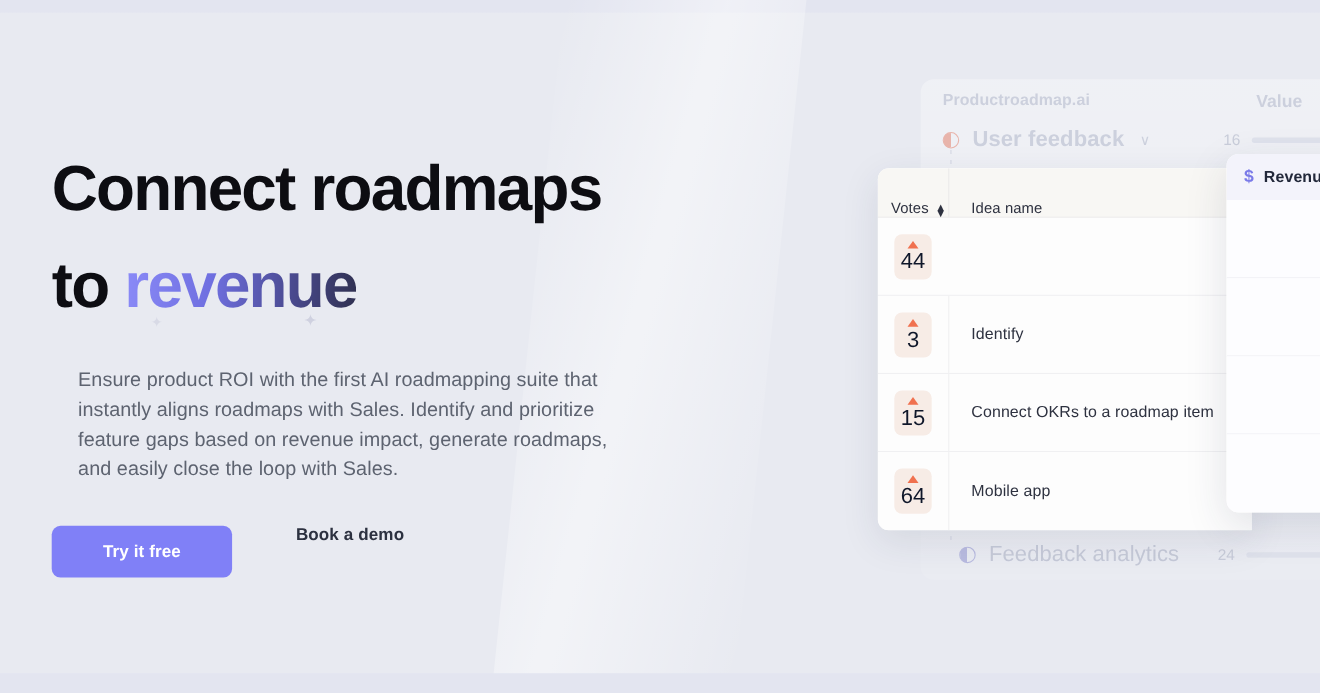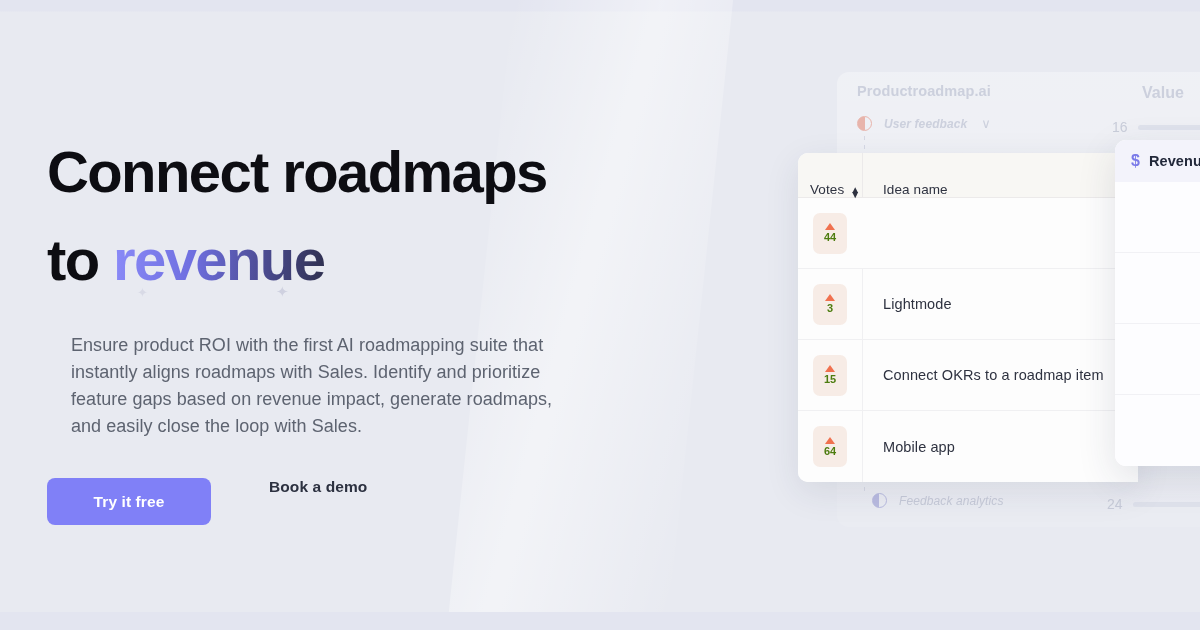--- a/index.html
+++ b/index.html
@@ -172,24 +172,23 @@
   .row-icon.half-red {
     border: 1.6px solid #e8b4ab;
     background: linear-gradient(90deg, #e8b4ab 0 50%, transparent 50% 100%);
   }
   .row-icon.half-purple {
     border: 1.6px solid #b9bbe0;
     background: linear-gradient(90deg, #b9bbe0 0 50%, transparent 50% 100%);
   }
 
   .row-label {
-    font-size: 12px;
+    font-size: 20px;
     color: #c6cad8;
     letter-spacing: 0.1px;
-    font-style: italic;
   }
   .app-row.r1 .row-label { font-weight: 700; color: #ccd0dd; }
 
   .chevron {
     margin-left: 14px;
     color: #ccd0dd;
     font-size: 13px;
     line-height: 1;
   }
 
@@ -290,23 +289,23 @@
     justify-content: center;
     gap: 2px;
   }
   .vote-caret {
     width: 0; height: 0;
     border-left: 5.5px solid transparent;
     border-right: 5.5px solid transparent;
     border-bottom: 7px solid #f0714f;
   }
   .vote-num {
-    font-size: 11px;
-    font-weight: 700;
-    color: #4d7c0f;
+    font-size: 20px;
+    font-weight: 400;
+    color: #0f172a;
     line-height: 1;
   }
 
   .td-idea {
     flex: 1;
     display: flex;
     align-items: center;
     padding-left: 20px;
     border-left: 1px solid #f0f0f2;
     font-size: 14.5px;
@@ -424,21 +423,21 @@
       </div>
     </div>
 
     <div class="trow">
       <div class="td-votes">
         <div class="vote-badge">
           <span class="vote-caret"></span>
           <span class="vote-num">3</span>
         </div>
       </div>
-      <div class="td-idea">Lightmode</div>
+      <div class="td-idea">Identify</div>
     </div>
 
     <div class="trow">
       <div class="td-votes">
         <div class="vote-badge">
           <span class="vote-caret"></span>
           <span class="vote-num">15</span>
         </div>
       </div>
       <div class="td-idea">Connect OKRs to a roadmap item</div>

